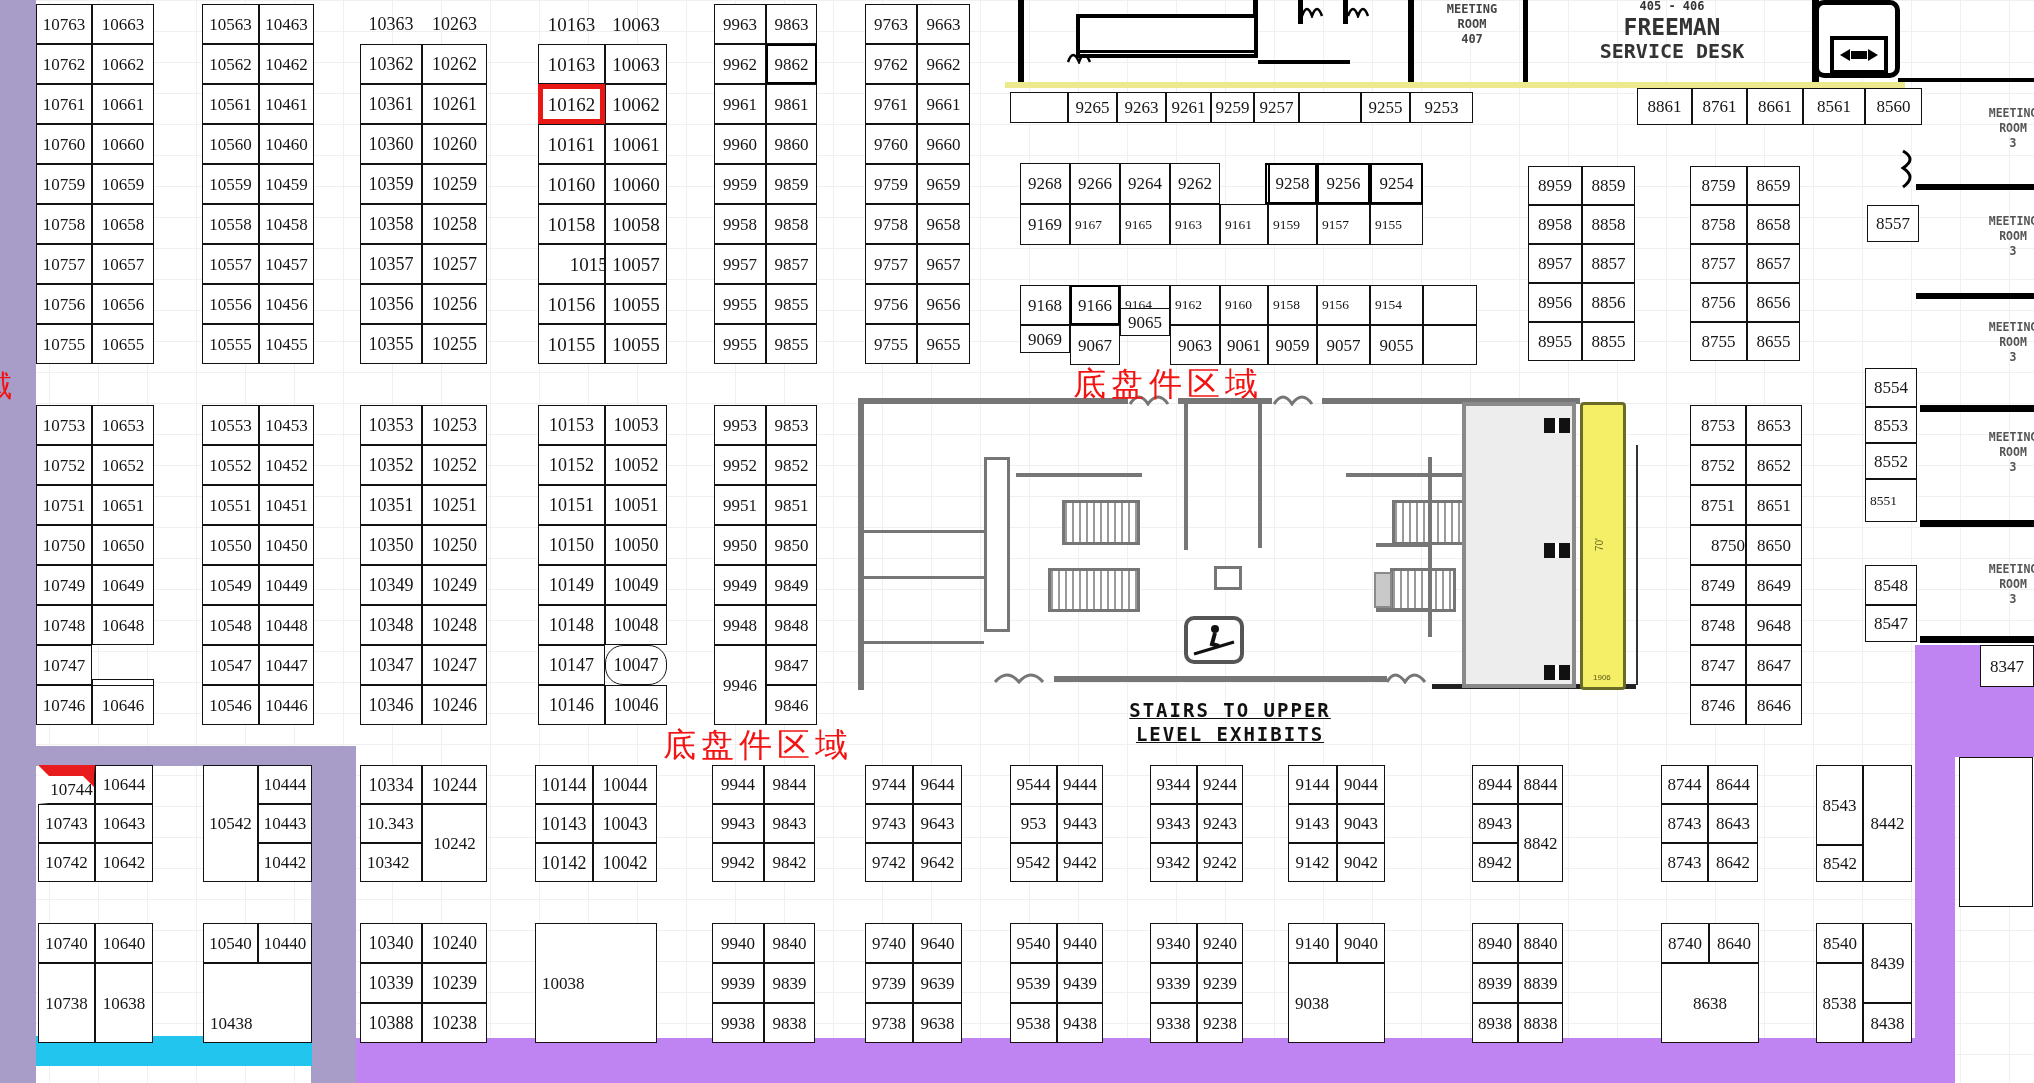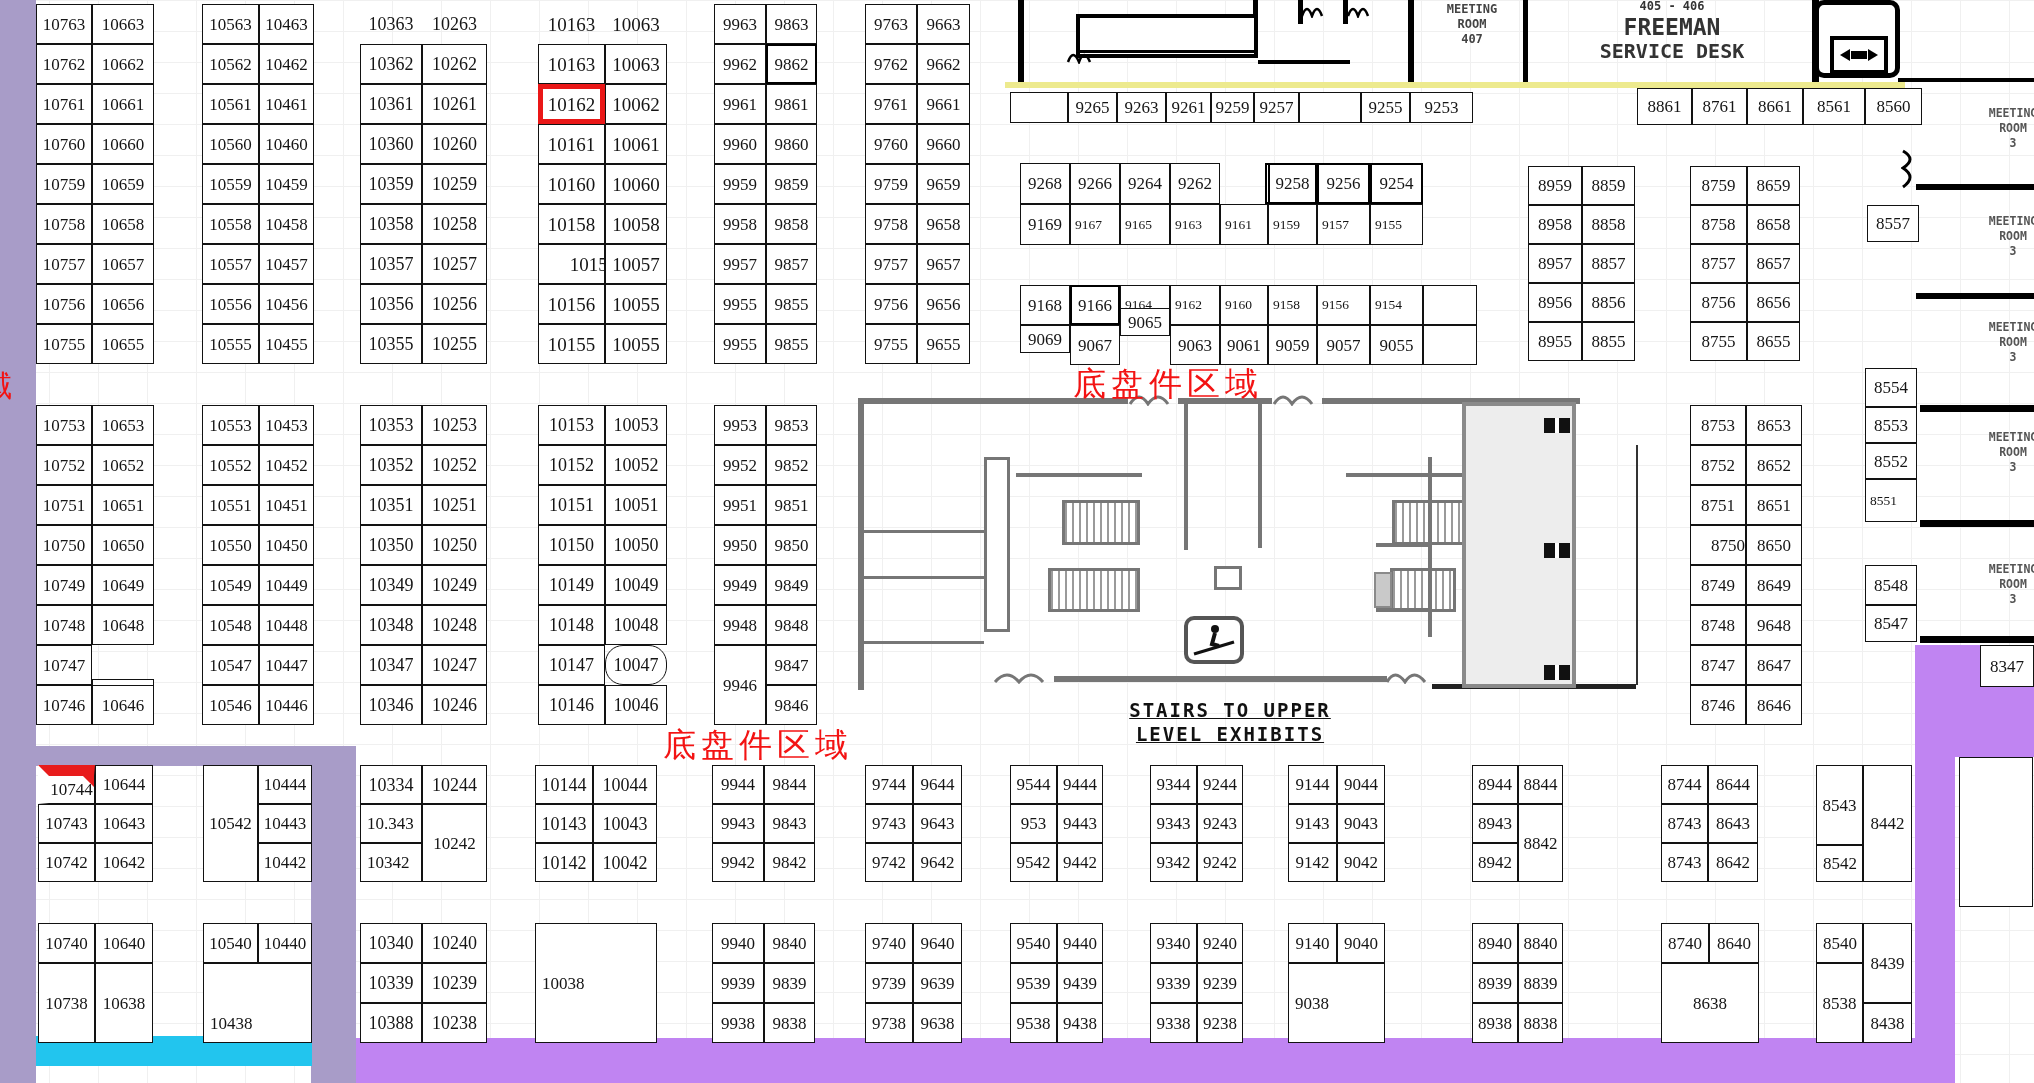--- a/index.html
+++ b/index.html
@@ -101,20 +101,24 @@
   <div class="wl gw" style="left:1376px;top:543px;width:54px;height:4px;"></div>
   <div class="wl gw" style="left:1376px;top:608px;width:54px;height:4px;"></div>
   <div class="roombox" style="left:1374px;top:572px;width:18px;height:36px;background:#c9c9c9;border:2px solid #8a8a8a;"></div>
   <div class="wl gw" style="left:864px;top:530px;width:120px;height:3px;"></div>
   <div class="wl gw" style="left:864px;top:576px;width:120px;height:3px;"></div>
   <div class="wl gw" style="left:864px;top:641px;width:120px;height:3px;"></div>
   <div class="roombox" style="left:1462px;top:402px;width:114px;height:286px;background:#ededed;border:4px solid #8a8a8a;"></div>
   <div class="sqpair" style="left:1544px;top:418px;"></div>
   <div class="sqpair" style="left:1544px;top:543px;"></div>
   <div class="sqpair" style="left:1544px;top:665px;"></div>
+  <div class="roombox" style="left:1580px;top:402px;width:46px;height:288px;background:#f4ef67;border:3px solid #6b6b28;border-radius:4px;">
+    <span class="lbl" style="left:10px;top:134px;font-size:10px;color:#6b6b28;transform:rotate(-90deg);">70'</span>
+    <span class="lbl" style="left:10px;top:268px;font-size:8px;color:#5f5a14;">1906</span>
+  </div>
   <div class="wl" style="left:1636px;top:445px;width:2px;height:240px;background:#333;"></div>
   <div class="roombox" style="left:1184px;top:616px;width:60px;height:48px;border:4px solid #555;border-radius:10px;background:#fff;">
     <svg width="52" height="40" viewBox="0 0 52 40" style="display:block;margin:0 auto;">
       <line x1="6" y1="34" x2="46" y2="22" stroke="#111" stroke-width="3"></line>
       <circle cx="27" cy="9" r="4" fill="#111"></circle>
       <path d="M27 13 L24 24 L31 26" stroke="#111" stroke-width="4" fill="none"></path>
     </svg>
   </div>
 
   <div class="roombox" style="left:1959px;top:757px;width:74px;height:150px;border:2px solid #222;background:#fff;"></div>

